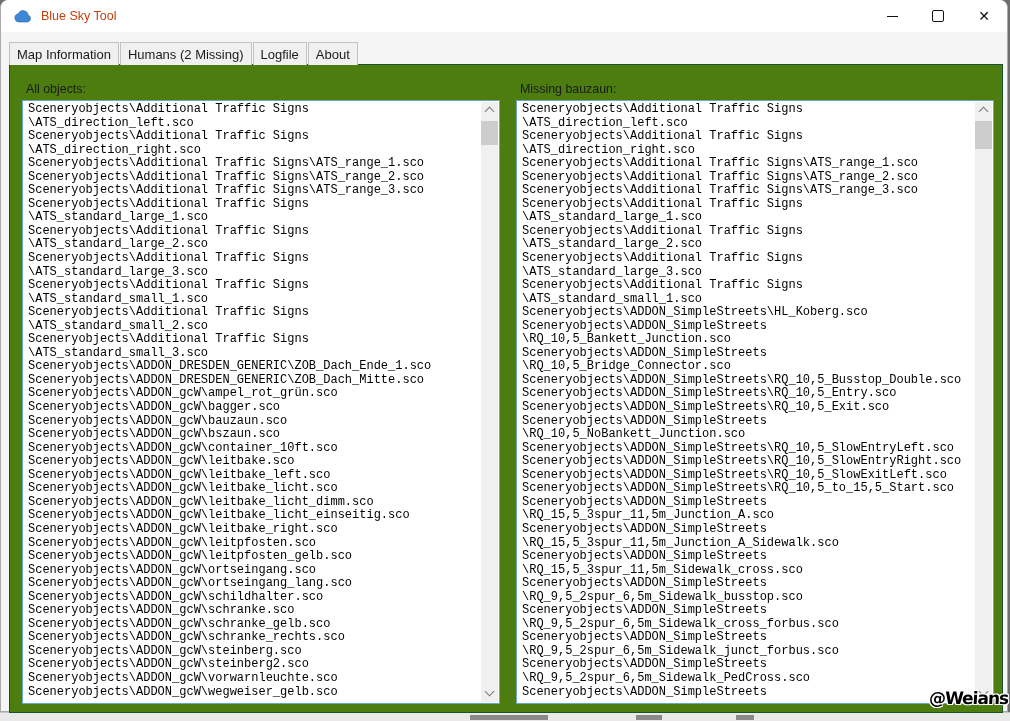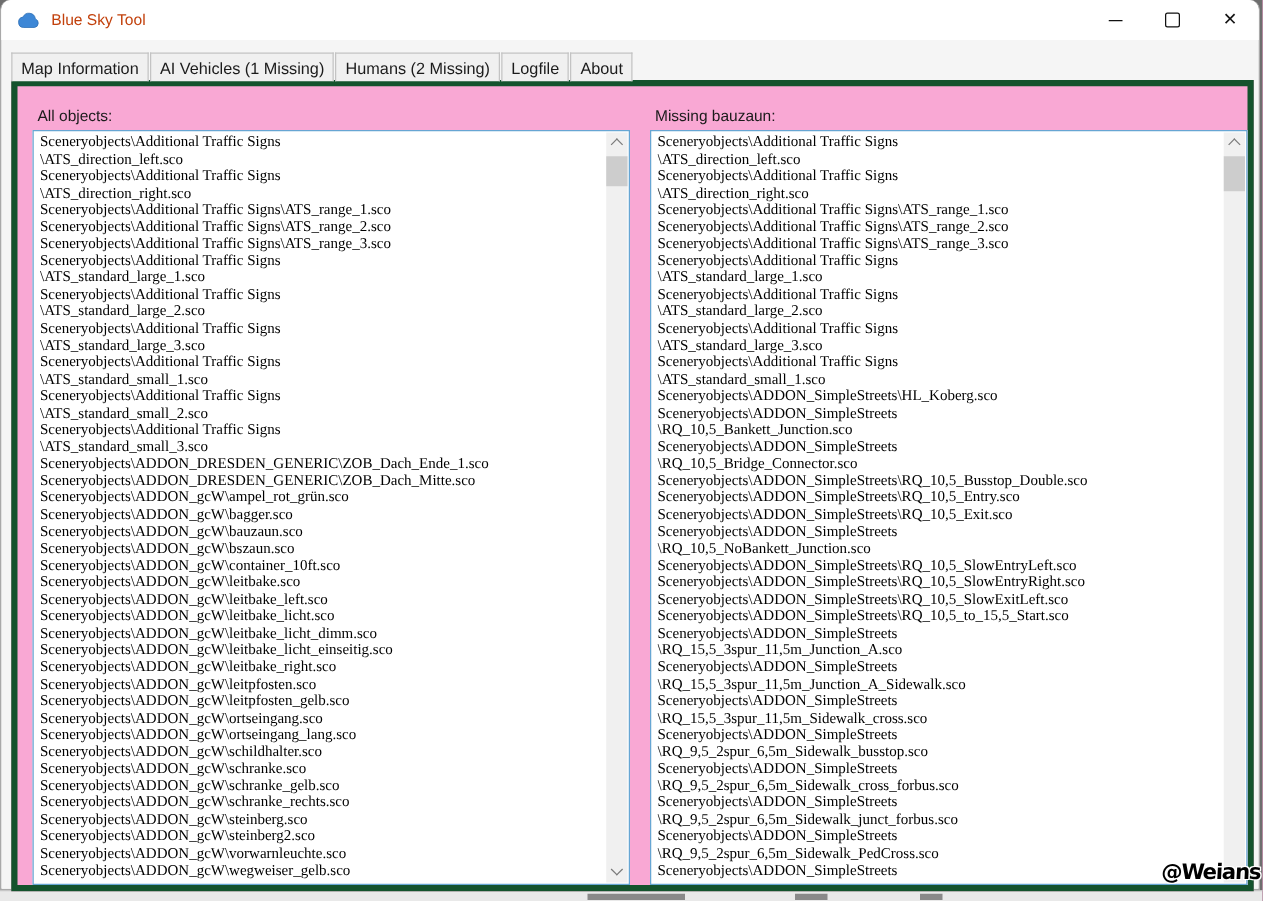--- a/index.html
+++ b/index.html
@@ -42,36 +42,36 @@
     font-size:13px;color:#1b1b1b;box-sizing:border-box;white-space:nowrap;
   }
   .tab.active{
     background:#f9f9f9;border:1px solid #bdbdbd;border-bottom:none;
     height:28px;line-height:26px;padding:0 12px;margin-bottom:-1px;
     position:relative;z-index:4;
   }
   
   .tabpage{
     position:absolute;left:8px;top:64px;width:994px;height:649px;
-    background:#f9a8d4;border:5px solid #14532d;box-sizing:border-box;z-index:2;
+    background:#4d7c0f;border:1px solid #14532d;box-sizing:border-box;z-index:2;
   }
   .list-label{
     position:absolute;top:17px;font-size:12.4px;color:#1b1b1b;
   }
   .list-label.left{left:16px;}
   .list-label.right{left:510px;}
   .listbox{
     position:absolute;top:35px;width:478px;height:604px;
     background:#ffffff;border:1px solid #67a6d3;box-sizing:border-box;overflow:hidden;
   }
   .listbox.left{left:12px;}
   .listbox.right{left:506px;}
   .list-content{
     position:absolute;left:5px;top:2px;right:19px;bottom:0;overflow:hidden;
-    font-family:Liberation Serif, serif;
+    font-family:Liberation Mono, monospace;
     font-size:12px;line-height:13.55px;color:#000;white-space:pre;
   }
   .list-line{height:13.55px;}
   
   .scrollbar{
     position:absolute;top:1px;right:1px;bottom:1px;width:17px;background:#f0f0f0;
   }
   .sb-btn{position:absolute;left:0;width:17px;height:17px;}
   .sb-btn.up{top:0;}
   .sb-btn.down{bottom:0;}
@@ -121,21 +121,20 @@
           <span class="glyph-max"></span>
         </div>
       <div class="wbtn close">
           <span class="glyph-close">✕</span>
         </div>
     </div>
   </div>
 
   <div class="tabstrip">
       <div class="tab">Map Information</div>
-      <div class="tab">AI Vehicles (1 Missing)</div>
       <div class="tab">Humans (2 Missing)</div>
       <div class="tab">Logfile</div>
       <div class="tab">About</div>
     </div>
 
   <div class="tabpage">
 
     <div class="list-label left">All objects:</div>
     <div class="list-label right">Missing bauzaun:</div>
 

